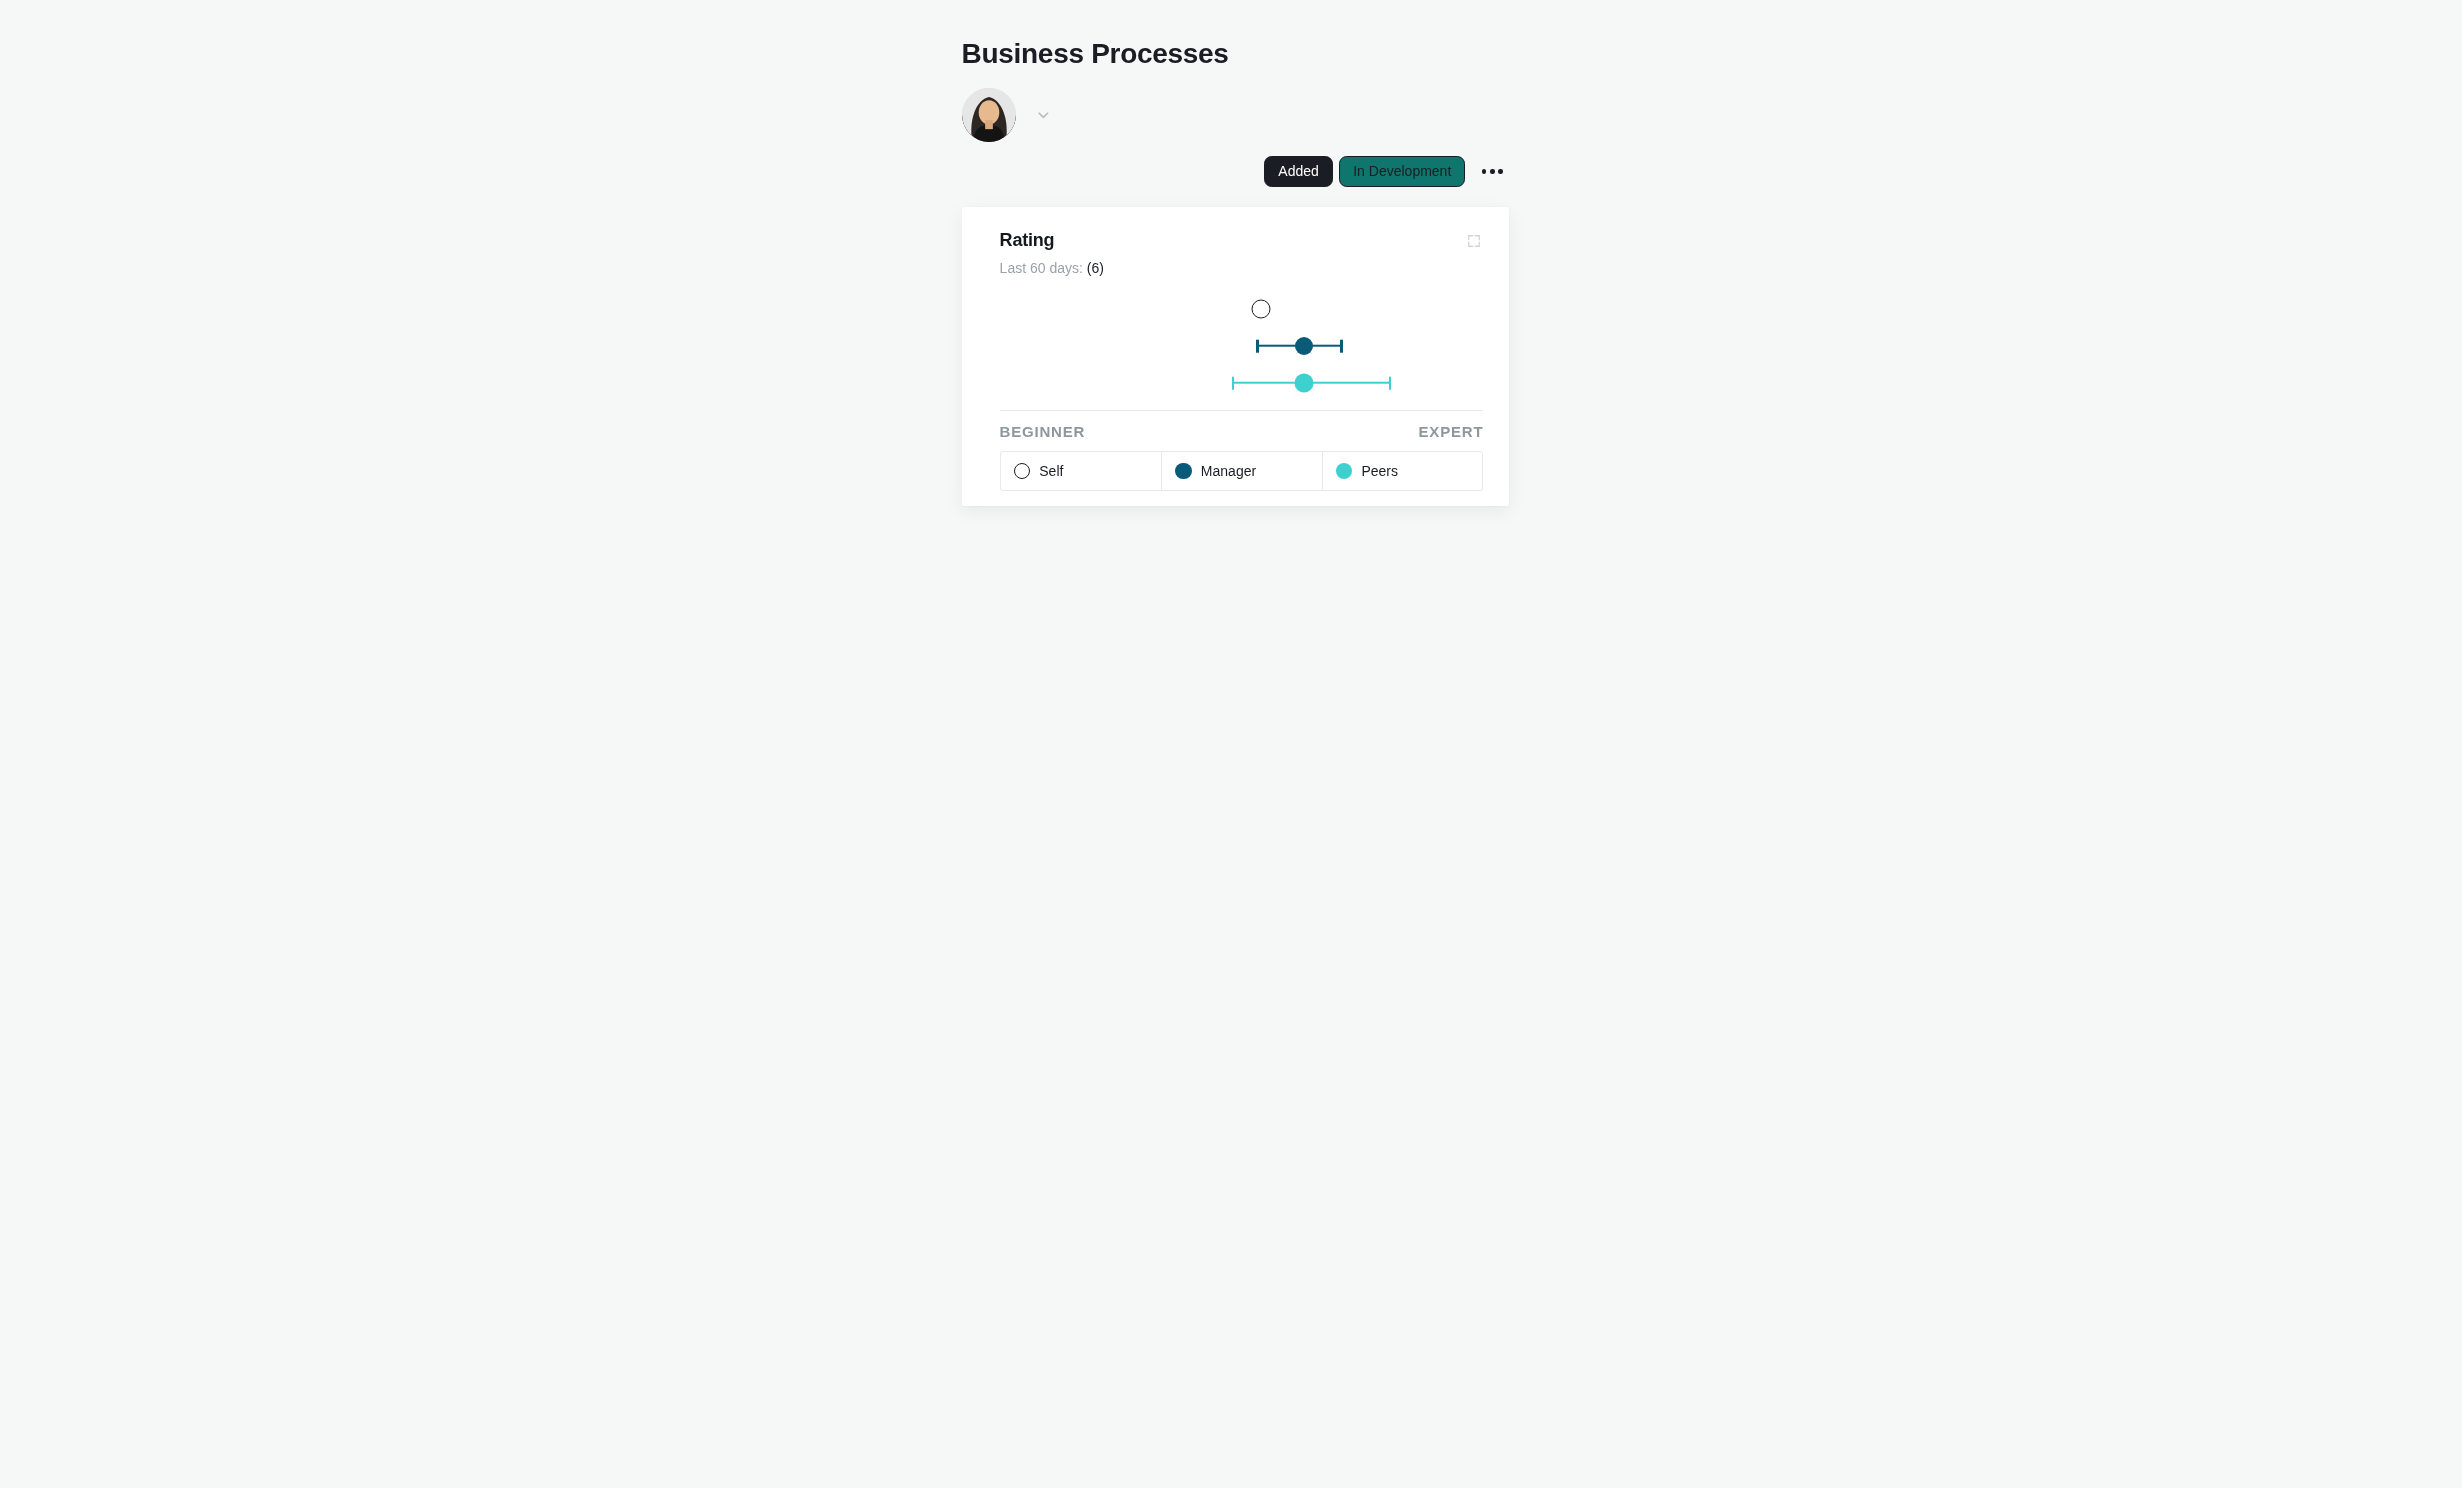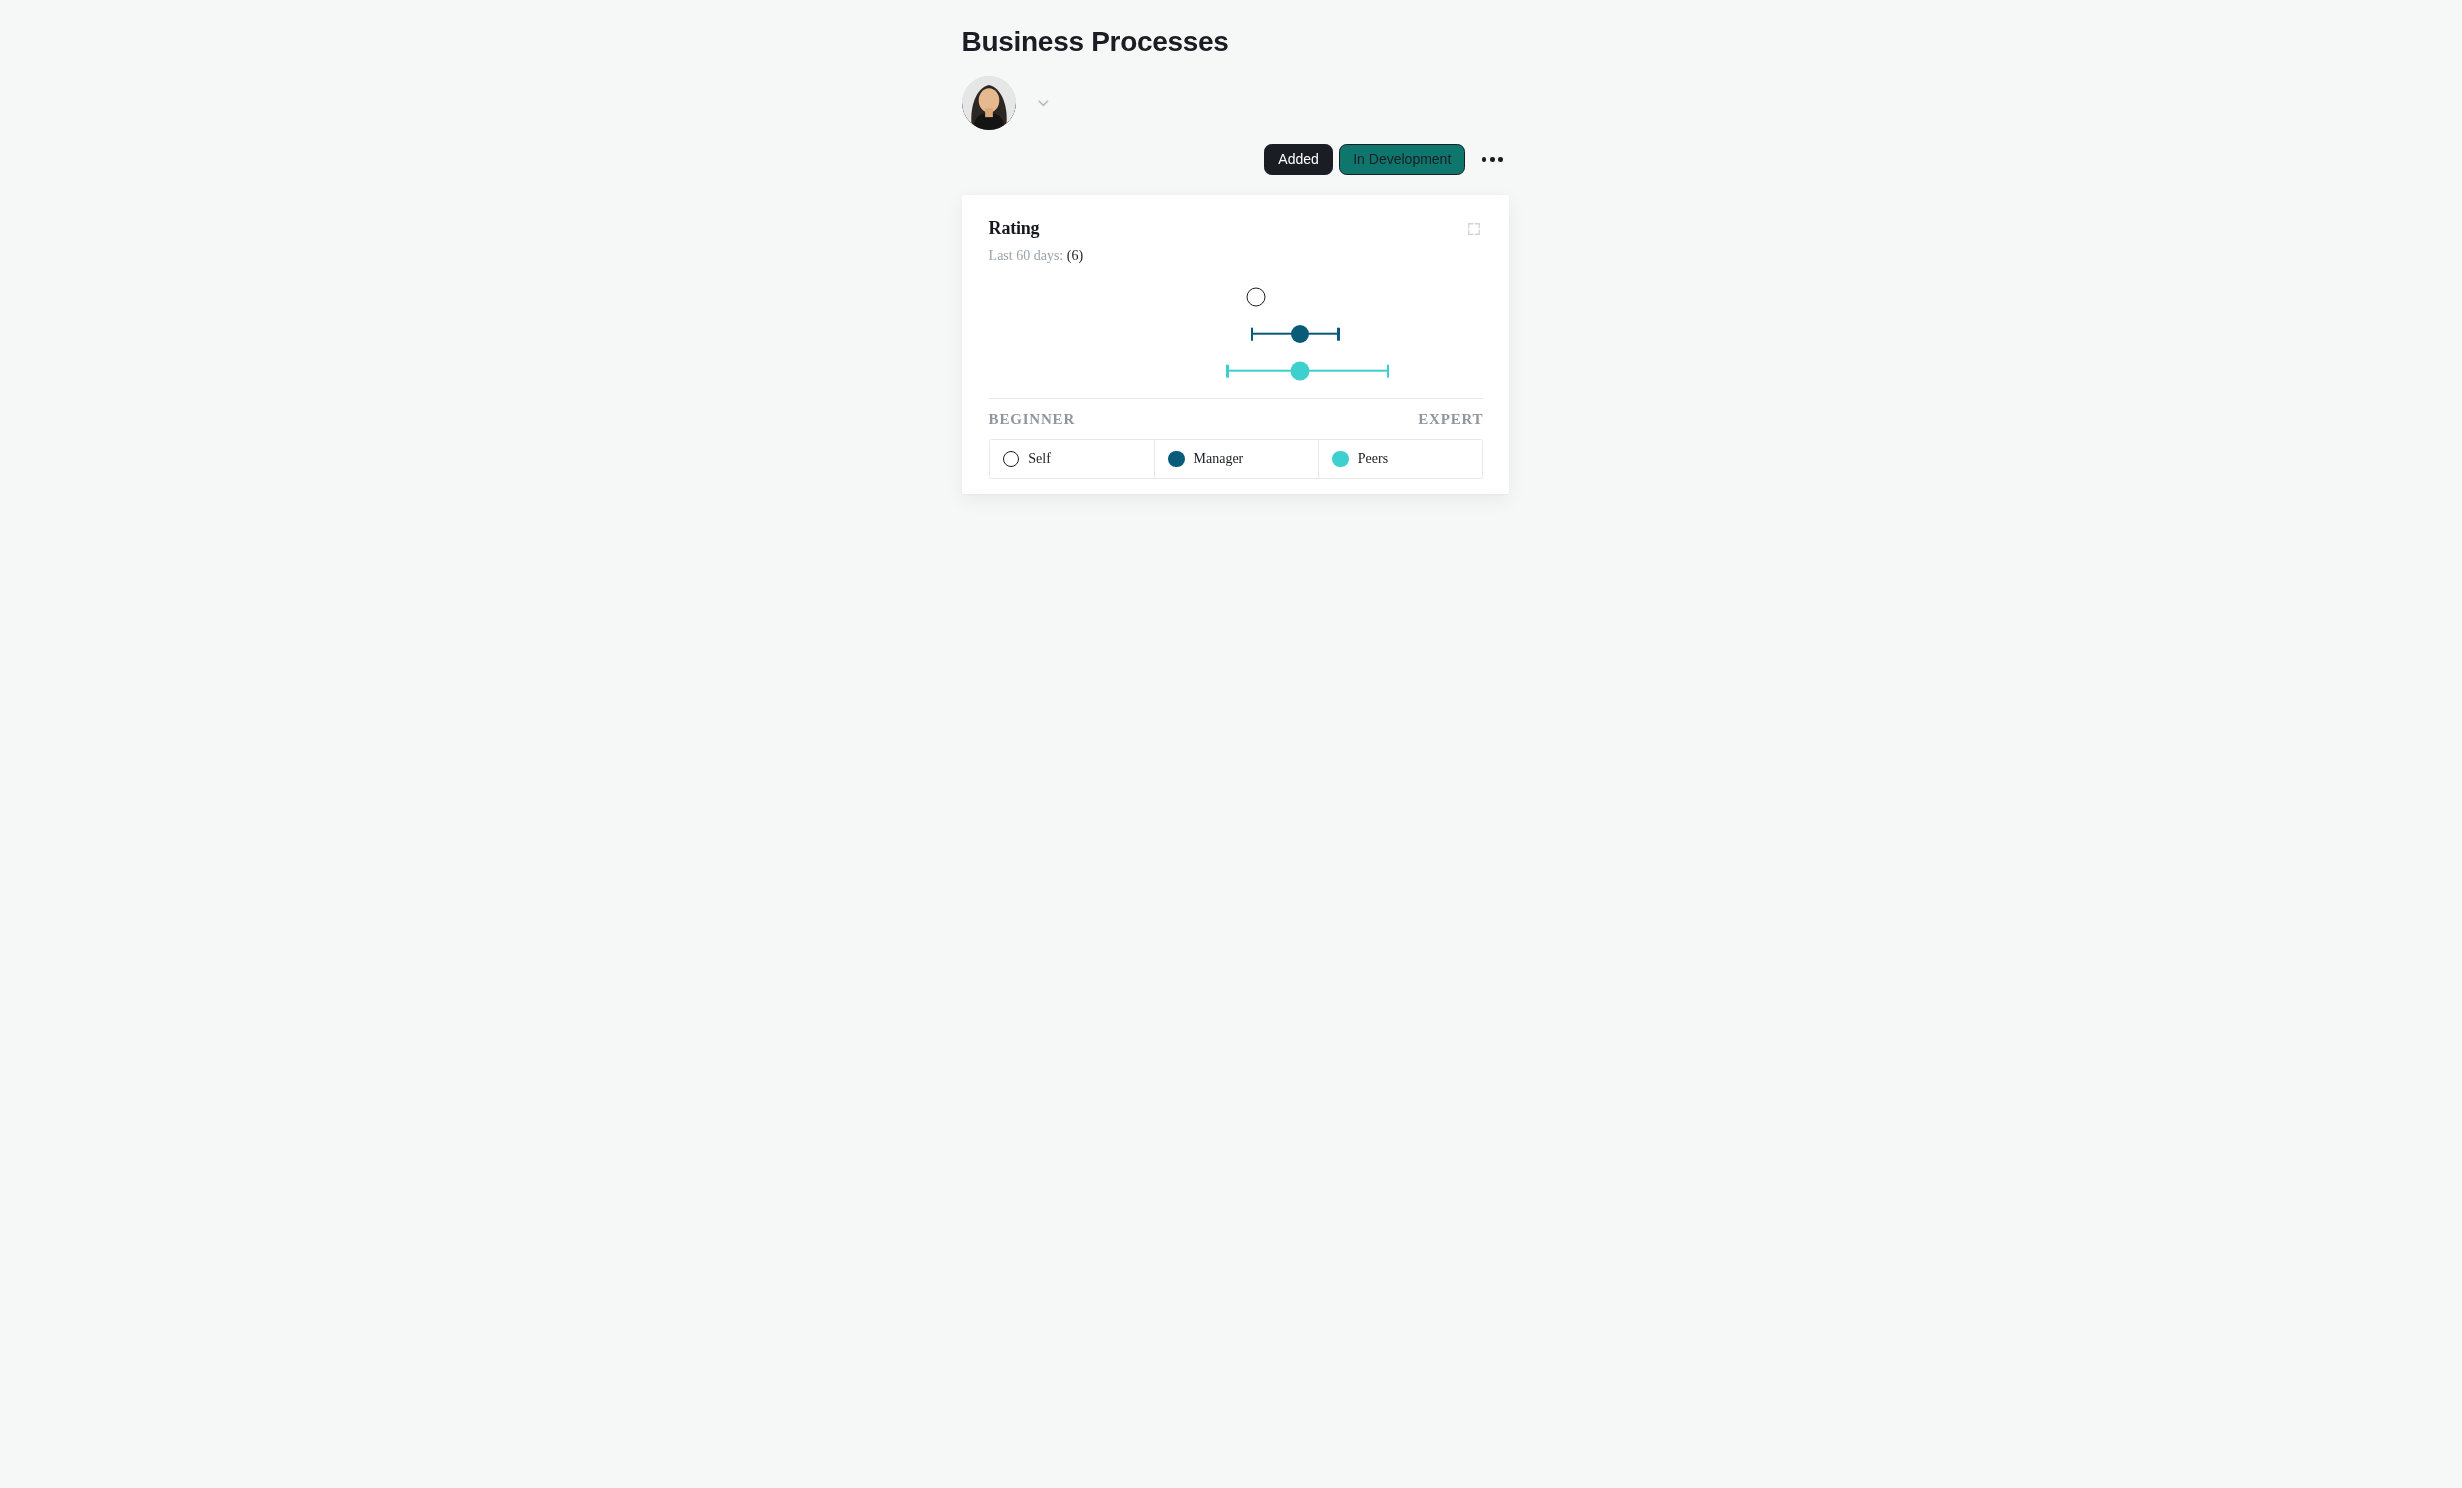--- a/index.html
+++ b/index.html
@@ -18,21 +18,21 @@
   body{
     background:var(--bg);
     font-family:-apple-system,BlinkMacSystemFont,"Segoe UI",Helvetica,Arial,sans-serif;
     color:var(--ink);
     -webkit-font-smoothing:antialiased;
     min-height:100vh;
   }
   .page{
     width:100%;
     max-width:898px;
-    margin:0 auto;
+    margin:12px auto;
     padding:26px 0 0 0;
   }
   .content{
     width:61%;
     margin-left:20%;
   }
   .page-title{
     font-size:28px;
     font-weight:800;
     letter-spacing:-0.3px;
@@ -86,23 +86,22 @@
   .kebab{
     margin-left:3.8px;display:flex;gap:3.8px;align-items:center;padding:5.1px 6.4px;cursor:pointer;border-radius:5.1px;
   }
   .kebab span{width:4.5px;height:4.5px;border-radius:50%;background:var(--ink-2)}
 
   
   .card{
     background:var(--card);
     border-radius:2.6px;
     box-shadow:0 5.1px 19px rgba(0,0,0,0.06),0 0.6px 2.6px rgba(0,0,0,0.03);
-    padding:23px 26px 0 27px;
+    padding:23px 26px 0 38px;
     position:relative;
-    font-family:Liberation Serif, serif;
   }
   .card-head{
     display:flex;align-items:center;justify-content:space-between;
   }
   .card-title{font-size:18px;font-weight:800;letter-spacing:-0.2px}
   .expand{
     color:#cfd4d8;cursor:pointer;display:flex;align-items:center;justify-content:center;
     width:18px;height:18px;border-radius:3.8px;
   }
   .subhead{margin-top:9px;font-size:14px}

